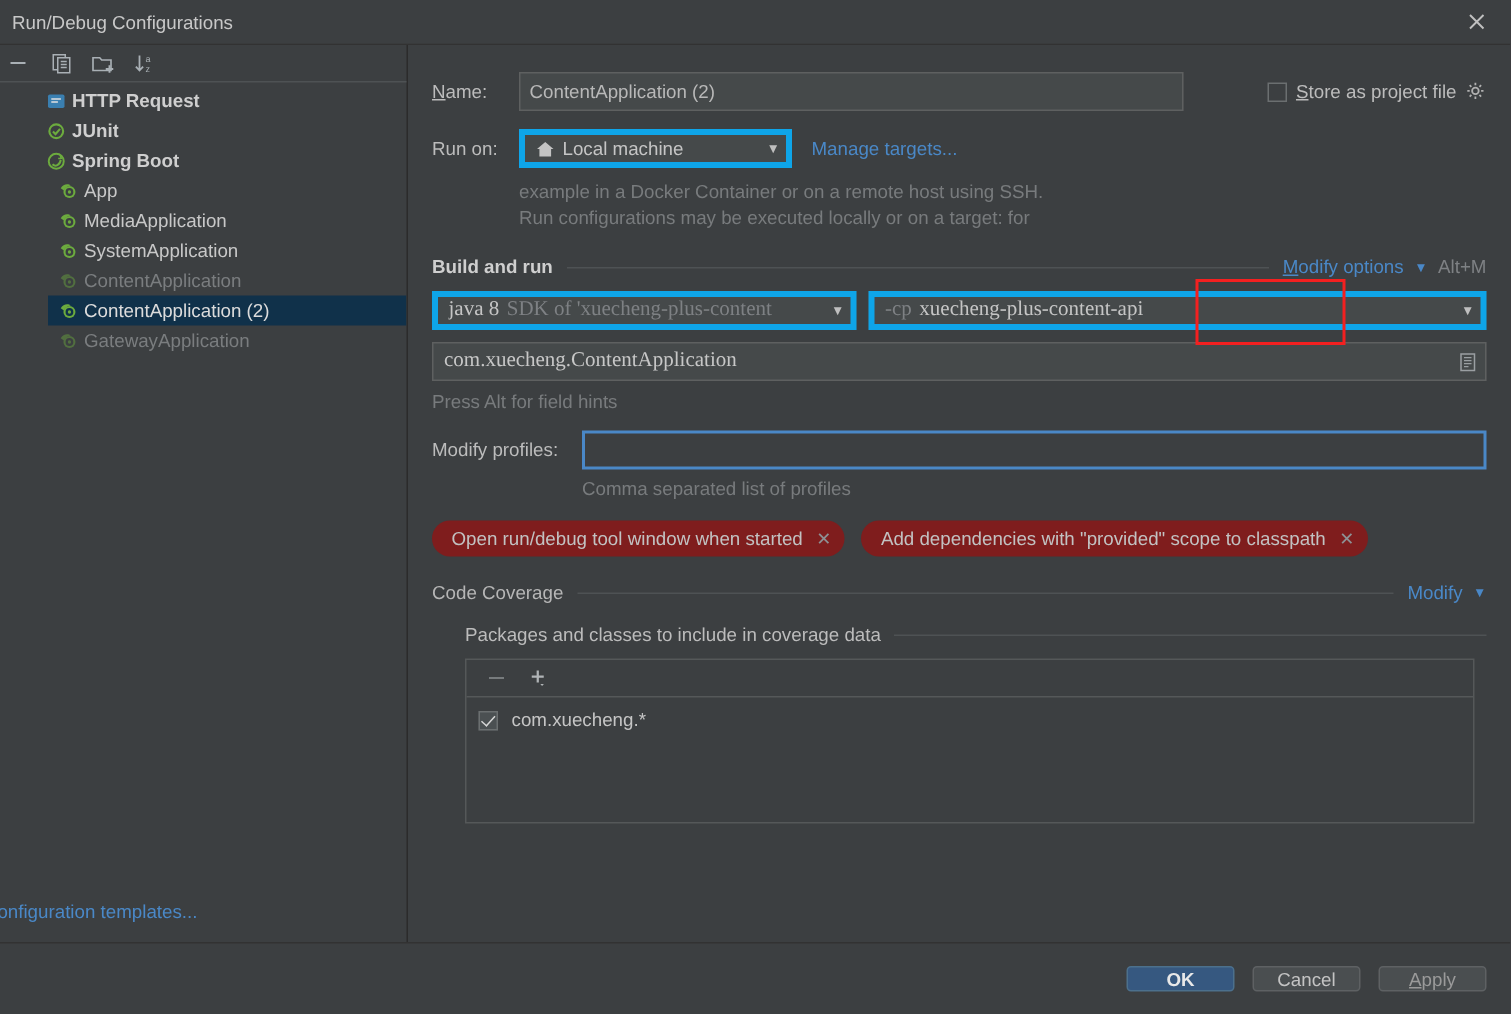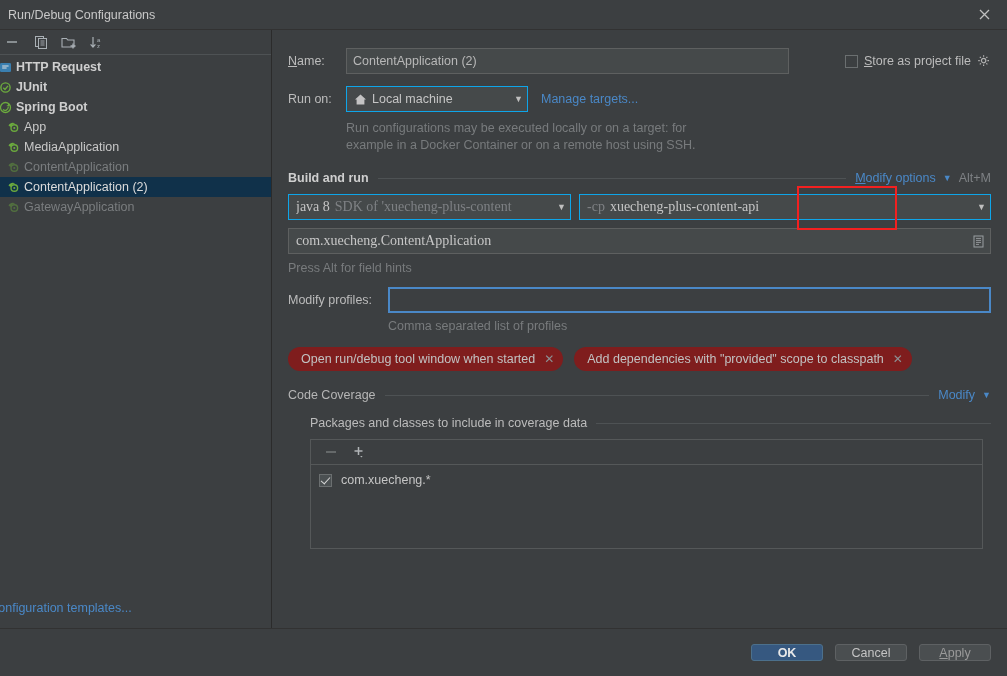--- a/index.html
+++ b/index.html
@@ -44,21 +44,21 @@
     display: flex; align-items: center; gap: 2px;
     padding-left: 0px;
     border-bottom: 1px solid #4e5254;
   }
   .tb-btn {
     width: 26px; height: 22px;
     display: flex; align-items: center; justify-content: center;
     cursor: pointer; color: #a9b0b5;
   }
 
-  .tree { flex: 1; overflow: hidden; padding-top: 2px; }
+  .tree { flex: 1; overflow: hidden; padding-top: 2px; padding-left: 32px; }
   .tree-row {
     height: 20px; display: flex; align-items: center;
     padding-left: 2px; cursor: pointer; white-space: nowrap;
   }
   .tree-row.group { font-weight: bold; color: #cfcfcf; font-size: 12.5px; }
   .tree-row.child { padding-left: 6px; font-size: 12.5px; color: #c8c8c8; }
   .tree-row.child.dim { color: #7a7d7f; }
   .tree-row.selected { background: #10314a; }
   .tree-row.selected .tree-label { color: #dcdcdc; }
   .tree-icon { width: 17px; min-width: 17px; height: 16px; display: inline-flex; align-items: center; justify-content: center; margin-left: -5px; margin-right: 2px; }
@@ -91,21 +91,21 @@
   .checkbox.checked { background: #4b5052; }
   .checkbox.checked::after {
     content: ""; position: absolute; left: 3px; top: 0px;
     width: 4px; height: 8px; border: solid #d6d6d6; border-width: 0 1.6px 1.6px 0;
     transform: rotate(42deg);
   }
 
   .runon-row { margin-top: 12px; display: flex; align-items: center; }
   .runon-label { width: 58px; }
   .combo {
-    height: 26px; background: #45494a; border: 1px solid #0ea5e9;
+    height: 26px; background: #45494a; border: 4px solid #0ea5e9;
     display: flex; align-items: center; padding: 0 4px 0 7px;
     color: #c5c5c5; font-size: 12.5px; cursor: pointer; gap: 5px;
   }
   .combo .caret { margin-left: auto; padding-left: 8px; color: #bfbfbf; font-size: 9px; }
   .runon-combo { width: 182px; }
   .manage-link { margin-left: 13px; }
 
   .hint {
     color: #787b7d; font-size: 12.5px; line-height: 17px;
     margin-top: 8px; margin-left: 58px;
@@ -280,20 +280,31 @@
             <svg width="15" height="13" viewBox="0 0 15 13">
               <path d="M1.5 4.5 C3 1.5 6.5 1.2 8.2 2.6 C6.2 2.8 4.4 4 3.6 6 z" fill="#6cab3e"></path>
               <circle cx="7.3" cy="7" r="4" fill="#6cab3e"></circle>
               <circle cx="7.3" cy="7" r="2.6" fill="#3c3f41"></circle>
               <circle cx="7.3" cy="7" r="1.1" fill="#6cab3e"></circle>
             </svg>
           </span>
           <span class="tree-label">MediaApplication</span>
         </div>
 
+        <div class="tree-row child">
+          <span class="tree-icon-child">
+            <svg width="15" height="13" viewBox="0 0 15 13">
+              <path d="M1.5 4.5 C3 1.5 6.5 1.2 8.2 2.6 C6.2 2.8 4.4 4 3.6 6 z" fill="#6cab3e"></path>
+              <circle cx="7.3" cy="7" r="4" fill="#6cab3e"></circle>
+              <circle cx="7.3" cy="7" r="2.6" fill="#3c3f41"></circle>
+              <circle cx="7.3" cy="7" r="1.1" fill="#6cab3e"></circle>
+            </svg>
+          </span>
+          <span class="tree-label">SystemApplication</span>
+        </div>
 
         <div class="tree-row child dim">
           <span class="tree-icon-child">
             <svg width="15" height="13" viewBox="0 0 15 13" opacity="0.45">
               <path d="M1.5 4.5 C3 1.5 6.5 1.2 8.2 2.6 C6.2 2.8 4.4 4 3.6 6 z" fill="#6cab3e"></path>
               <circle cx="7.3" cy="7" r="4" fill="#6cab3e"></circle>
               <circle cx="7.3" cy="7" r="2.6" fill="#3c3f41"></circle>
               <circle cx="7.3" cy="7" r="1.1" fill="#6cab3e"></circle>
             </svg>
           </span>
@@ -358,22 +369,22 @@
               <path d="M6.5 1.6 L12 6.4 H10.4 V11.4 H2.6 V6.4 H1 z" fill="#c3c3c3"></path>
             </svg>
           </span>
           <span>Local machine</span>
           <span class="caret">▼</span>
         </div>
         <span class="link manage-link">Manage targets...</span>
       </div>
 
       <div class="hint">
+        <div>example in a Docker Container or on a remote host using SSH.</div>
         <div>Run configurations may be executed locally or on a target: for</div>
-        <div>example in a Docker Container or on a remote host using SSH.</div>
       </div>
 
       <div class="section">
         <span class="section-title">Build and run</span>
         <span class="rule"></span>
         <span class="section-right">
           <span class="link"><span class="u">M</span>odify options</span>
           <span class="chev">▼</span>
           <span class="shortcut">Alt+M</span>
         </span>

